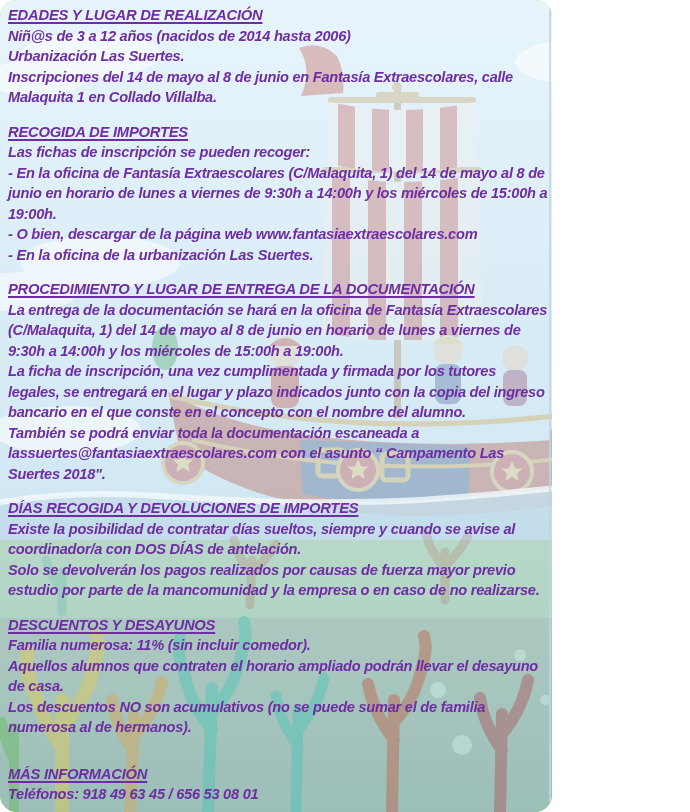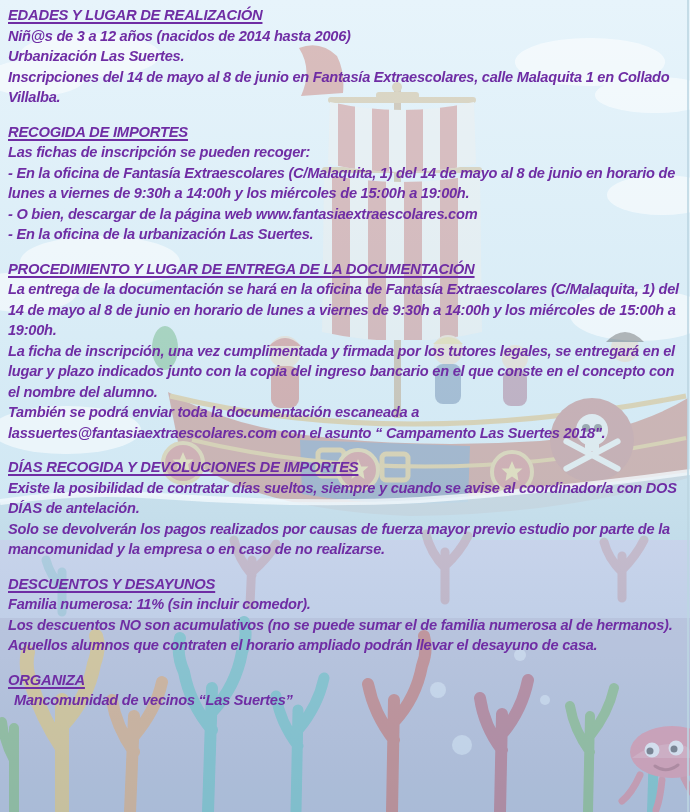--- a/index.html
+++ b/index.html
@@ -1,23 +1,24 @@
 <!DOCTYPE html>
 <html><head>
 <meta charset="utf-8">
 <style>
   html,body{margin:0;padding:0;}
   .page{
     position:relative;
-    width:690px;height:812px;
+    width:552px;height:812px;
     overflow:hidden;
-    background:#f0abfc;
+    background:#84cc16;
     font-family:"Liberation Sans","DejaVu Sans",sans-serif;
     font-style:italic;
     font-weight:700;
+    border-radius:17px;
   }
   .bg{position:absolute;inset:0;width:690px;height:812px;}
   .content{
     position:absolute;top:5px;left:8px;right:4px;
     color:#6f2da4;
     font-size:14.6px;
     line-height:20.5px;
     letter-spacing:-0.25px;
   }
   .content section{margin:0 0 14px 0;}
@@ -217,24 +218,28 @@
 
     <section id="sec-dias-sueltos">
       <h2>DÍAS RECOGIDA Y DEVOLUCIONES DE IMPORTES</h2>
       <p>Existe la posibilidad de contratar días sueltos, siempre y cuando se avise al coordinador/a con DOS DÍAS de antelación.</p>
       <p>Solo se devolverán los pagos realizados por causas de fuerza mayor previo estudio por parte de la mancomunidad y la empresa o en caso de no realizarse.</p>
     </section>
 
     <section id="sec-descuentos">
       <h2>DESCUENTOS Y DESAYUNOS</h2>
       <p>Familia numerosa: 11% (sin incluir comedor).</p>
+      <p>Aquellos alumnos que contraten el horario ampliado podrán llevar el desayuno de casa.</p>
       <p>Los descuentos NO son acumulativos (no se puede sumar el de familia numerosa al de hermanos).</p>
-      <p>Aquellos alumnos que contraten el horario ampliado podrán llevar el desayuno de casa.</p>
-    </section>
-
+    </section>
+
+    <section id="sec-mas-informacion">
+      <h2>MÁS INFORMACIÓN</h2>
+      <p>Teléfonos: 918 49 63 45 / 656 53 08 01</p>
+    </section>
 
     <section id="sec-organiza">
       <h2>ORGANIZA</h2>
       <p class="indent">Mancomunidad de vecinos “Las Suertes”</p>
     </section>
 
   </div>
 </div>
 
 </body></html>

